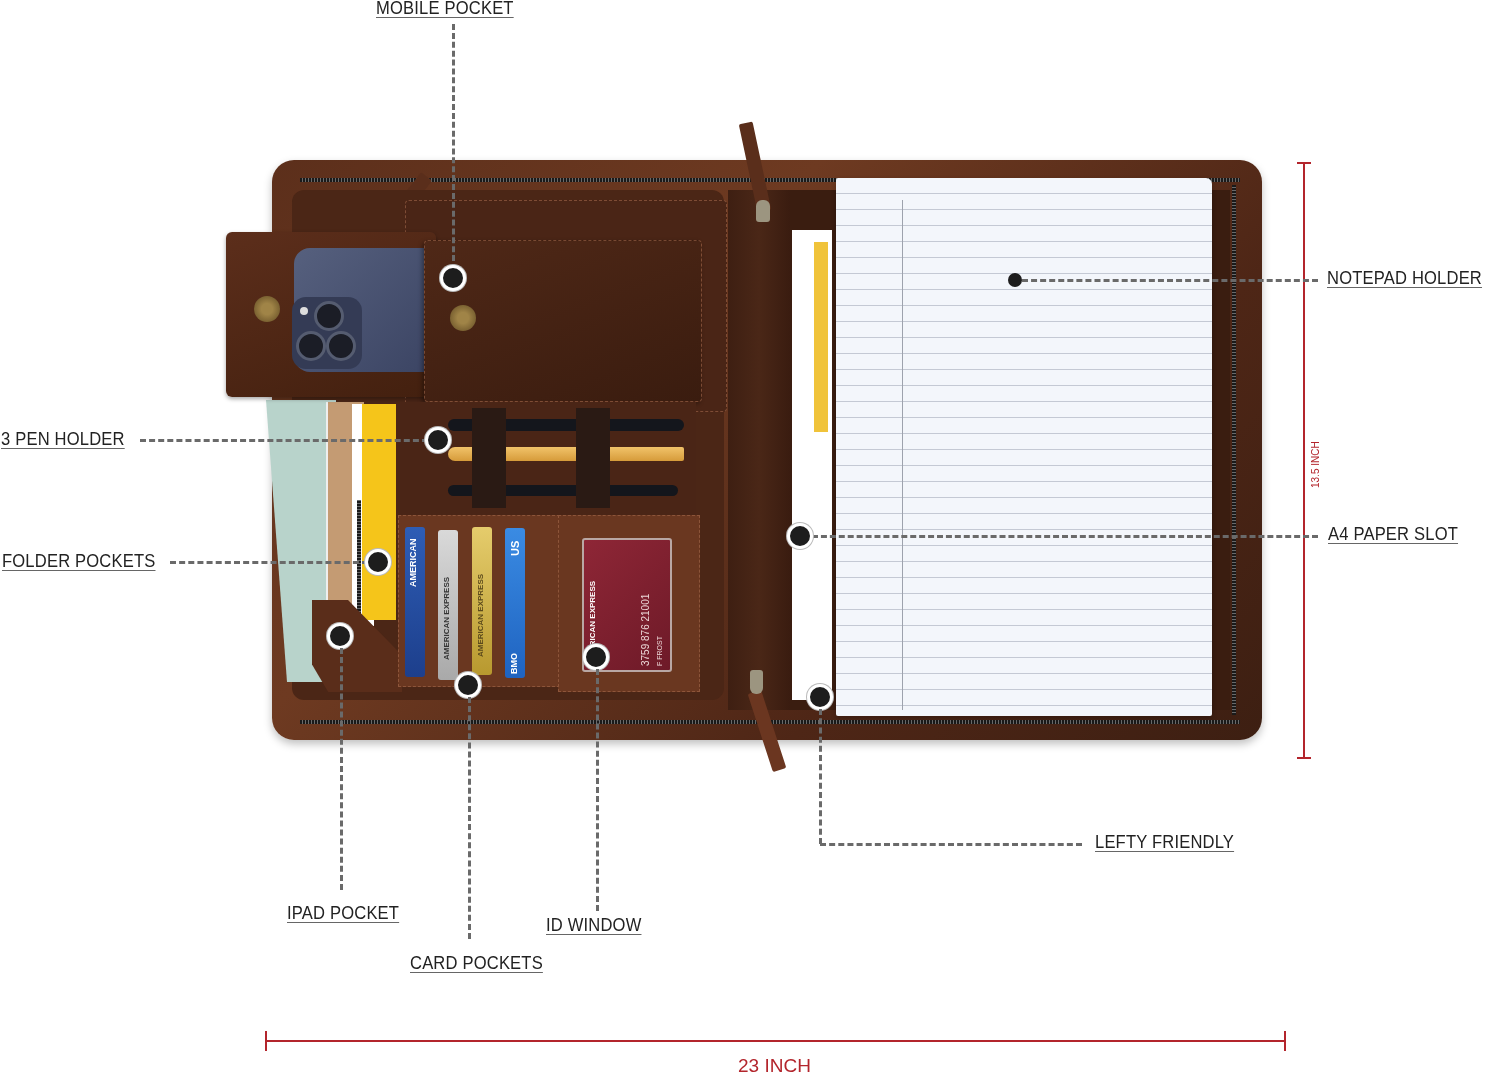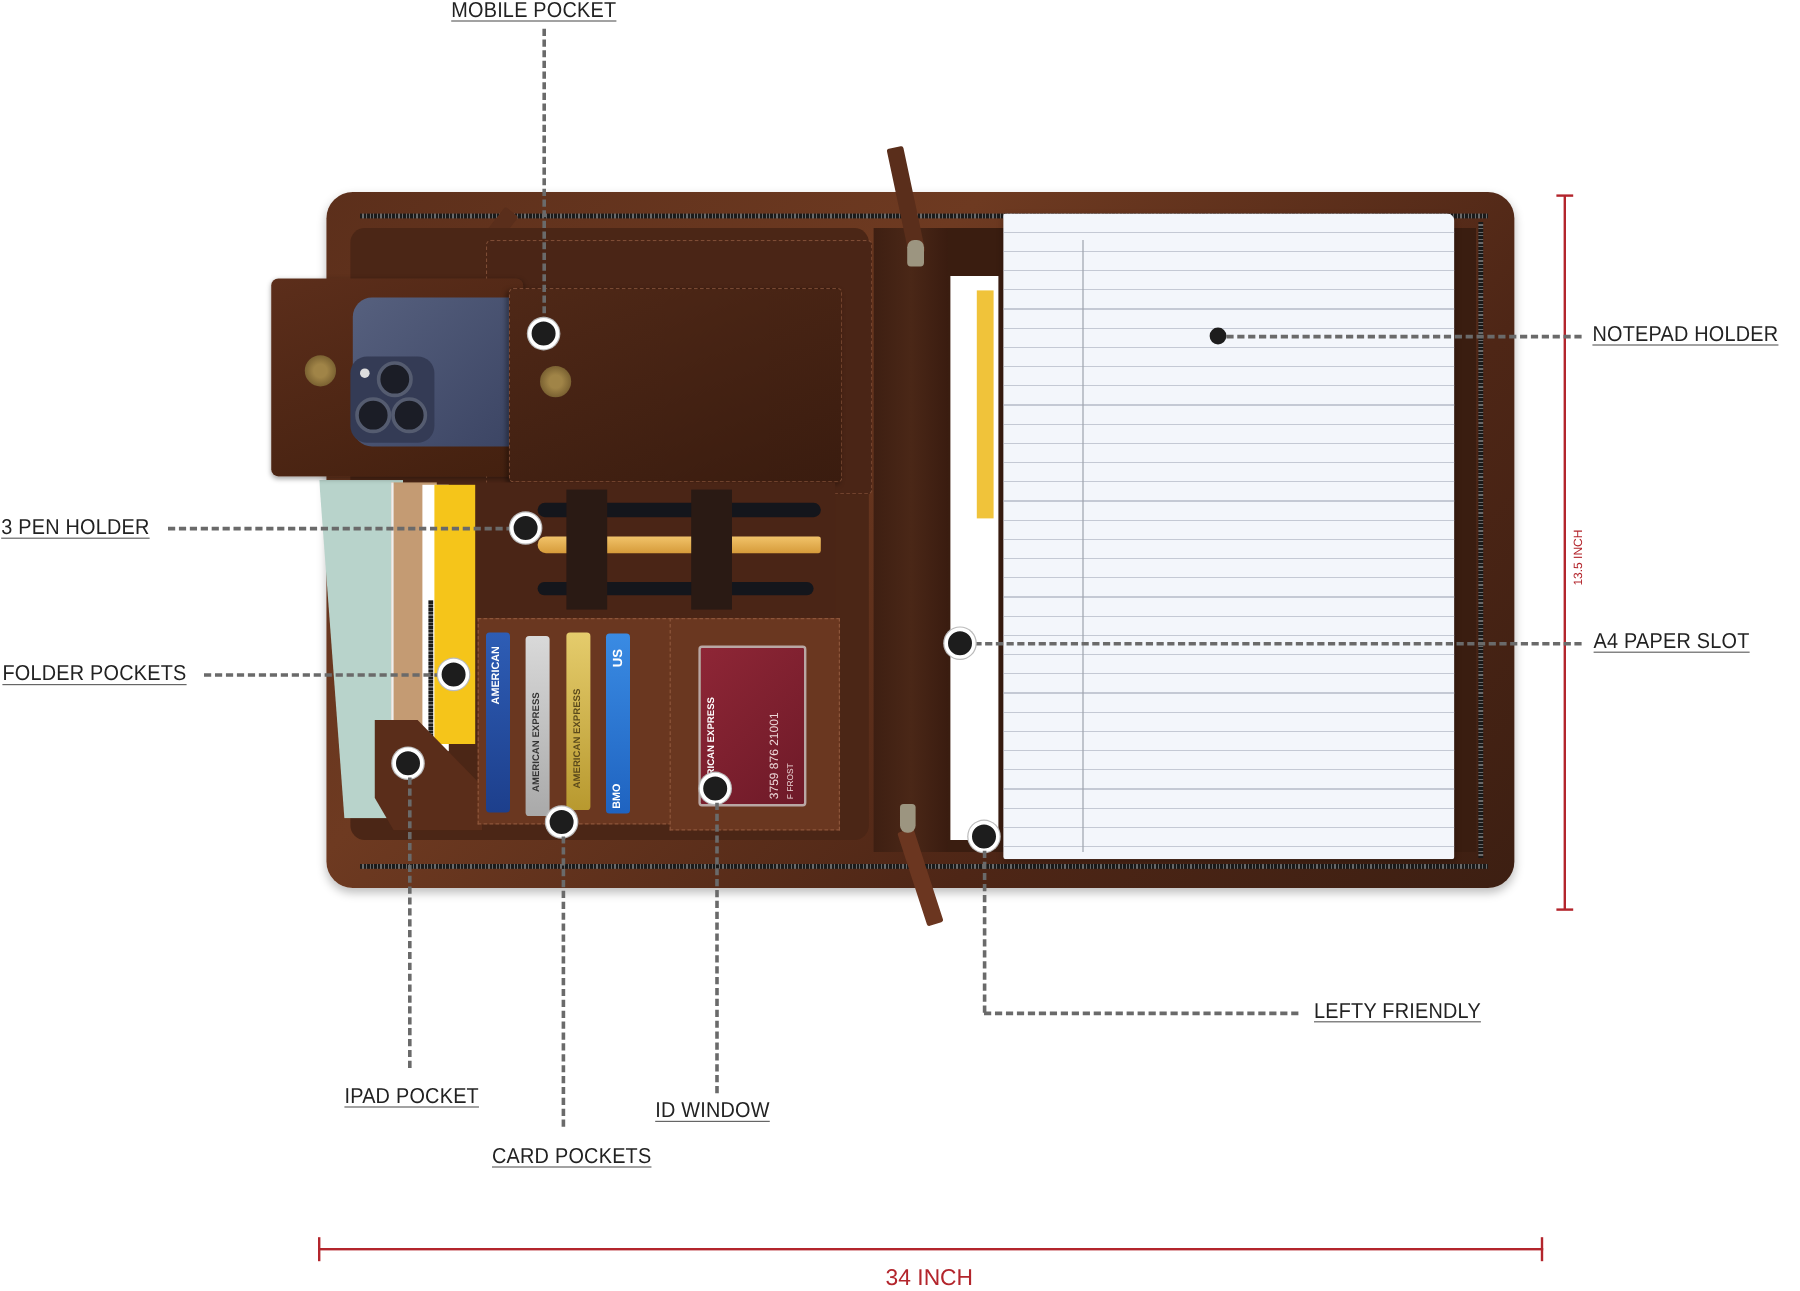--- a/index.html
+++ b/index.html
@@ -102,21 +102,21 @@
   <div class="abs dim-red" style="left:1303px;top:163px;width:2px;height:595px;"></div>
   <div class="abs dim-red" style="left:1297px;top:162px;width:14px;height:2px;"></div>
   <div class="abs dim-red" style="left:1297px;top:757px;width:14px;height:2px;"></div>
   <div class="dim-text" style="left:1310px;top:488px;font-size:10px;transform:rotate(-90deg);transform-origin:left top;white-space:nowrap;">13.5 INCH</div>
 </div>
 
 <div>
   <div class="abs dim-red" style="left:266px;top:1040px;width:1020px;height:2px;"></div>
   <div class="abs dim-red" style="left:265px;top:1031px;width:2px;height:20px;"></div>
   <div class="abs dim-red" style="left:1284px;top:1031px;width:2px;height:20px;"></div>
-  <div class="dim-text" style="left:738px;top:1055px;font-size:19px;">34 INCH</div>
+  <div class="dim-text" style="left:738px;top:1055px;font-size:19px;">23 INCH</div>
 </div>
 
 <div class="label" style="left:376px;top:-2px;">MOBILE POCKET</div>
 <div class="vdash" style="left:452px;top:24px;height:246px;"></div>
 <div class="marker" style="left:453px;top:278px;"></div>
 
 <div class="label" style="left:1327px;top:268px;">NOTEPAD HOLDER</div>
 <div class="hdash" style="left:1022px;top:279px;width:296px;"></div>
 <div class="marker plain" style="left:1015px;top:280px;"></div>
 

